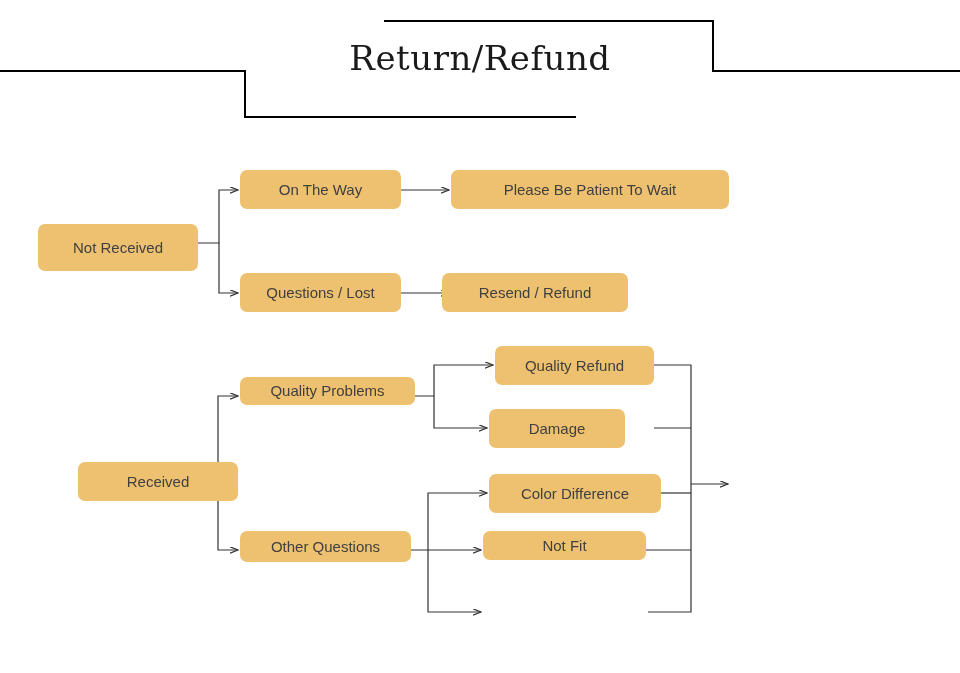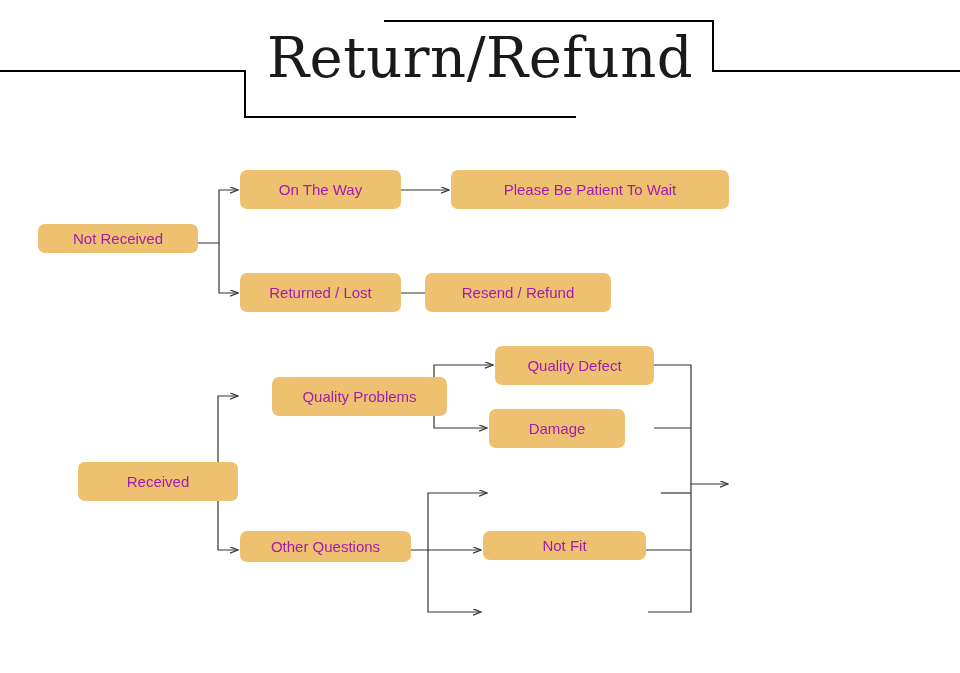--- a/index.html
+++ b/index.html
@@ -24,37 +24,37 @@
     width: 960px;
     height: 125px;
   }
   #title-text {
     position: absolute;
     left: 0;
     top: 30px;
     width: 960px;
     text-align: center;
     font-family: "DejaVu Serif", serif;
-    font-size: 56px;
+    font-size: 34px;
     font-weight: 400;
     color: #1a1a1a;
     letter-spacing: 0.5px;
     line-height: 56px;
   }
   .rule {
     position: absolute;
     background: #000000;
   }
 
   
   .node {
     position: absolute;
     background: #eec170;
     border-radius: 7px;
-    color: #a21caf;
+    color: #404040;
     font-size: 15px;
     font-family: "Liberation Sans", sans-serif;
     display: flex;
     align-items: center;
     justify-content: center;
     text-align: center;
     line-height: 18px;
     box-sizing: border-box;
     padding: 0 6px;
   }
@@ -107,38 +107,39 @@
     <path d="M428,550 L481,550" fill="none" stroke="#333333" stroke-width="1.2" marker-end="url(#arrow)"></path>
     <path d="M428,550 L428,612 L481,612" fill="none" stroke="#333333" stroke-width="1.2" marker-end="url(#arrow)"></path>
 
     <path d="M654,365 L691,365 L691,484 L728,484" fill="none" stroke="#333333" stroke-width="1.2" marker-end="url(#arrow)"></path>
     <path d="M654,428 L691,428" fill="none" stroke="#333333" stroke-width="1.2"></path>
     <path d="M661,493 L691,493" fill="none" stroke="#333333" stroke-width="1.2"></path>
     <path d="M646,550 L691,550" fill="none" stroke="#333333" stroke-width="1.2"></path>
     <path d="M648,612 L691,612 L691,484" fill="none" stroke="#333333" stroke-width="1.2"></path>
   </svg>
 
-  <div class="node" style="left:38px; top:224px; width:160px; height:29px;">Not Received</div>
+  <div class="node" style="left:38px; top:224px; width:160px; height:47px;">Not Received</div>
 
   <div class="node" style="left:240px; top:170px; width:161px; height:39px;">On The Way</div>
 
   <div class="node" style="left:451px; top:170px; width:278px; height:39px;">Please Be Patient To Wait</div>
 
-  <div class="node" style="left:240px; top:273px; width:161px; height:39px;">Returned / Lost</div>
+  <div class="node" style="left:240px; top:273px; width:161px; height:39px;">Questions / Lost</div>
 
-  <div class="node" style="left:425px; top:273px; width:186px; height:39px;">Resend / Refund</div>
+  <div class="node" style="left:442px; top:273px; width:186px; height:39px;">Resend / Refund</div>
 
   <div class="node" style="left:38px; top:462px; width:160px; height:39px;margin-left:40px;">Received</div>
 
-  <div class="node" style="left:240px; top:377px; width:175px; height:39px;margin-left:32px;">Quality Problems</div>
+  <div class="node" style="left:240px; top:377px; width:175px; height:28px;">Quality Problems</div>
 
-  <div class="node" style="left:495px; top:346px; width:159px; height:39px;">Quality Defect</div>
+  <div class="node" style="left:495px; top:346px; width:159px; height:39px;">Quality Refund</div>
 
   <div class="node" style="left:489px; top:409px; width:136px; height:39px;">Damage</div>
 
   <div class="node" style="left:240px; top:531px; width:171px; height:31px;">Other Questions</div>
 
+  <div class="node" style="left:489px; top:474px; width:172px; height:39px;">Color Difference</div>
 
   <div class="node" style="left:483px; top:531px; width:163px; height:29px;">Not Fit</div>
 
 
 
 </div>
 
 </body></html>

